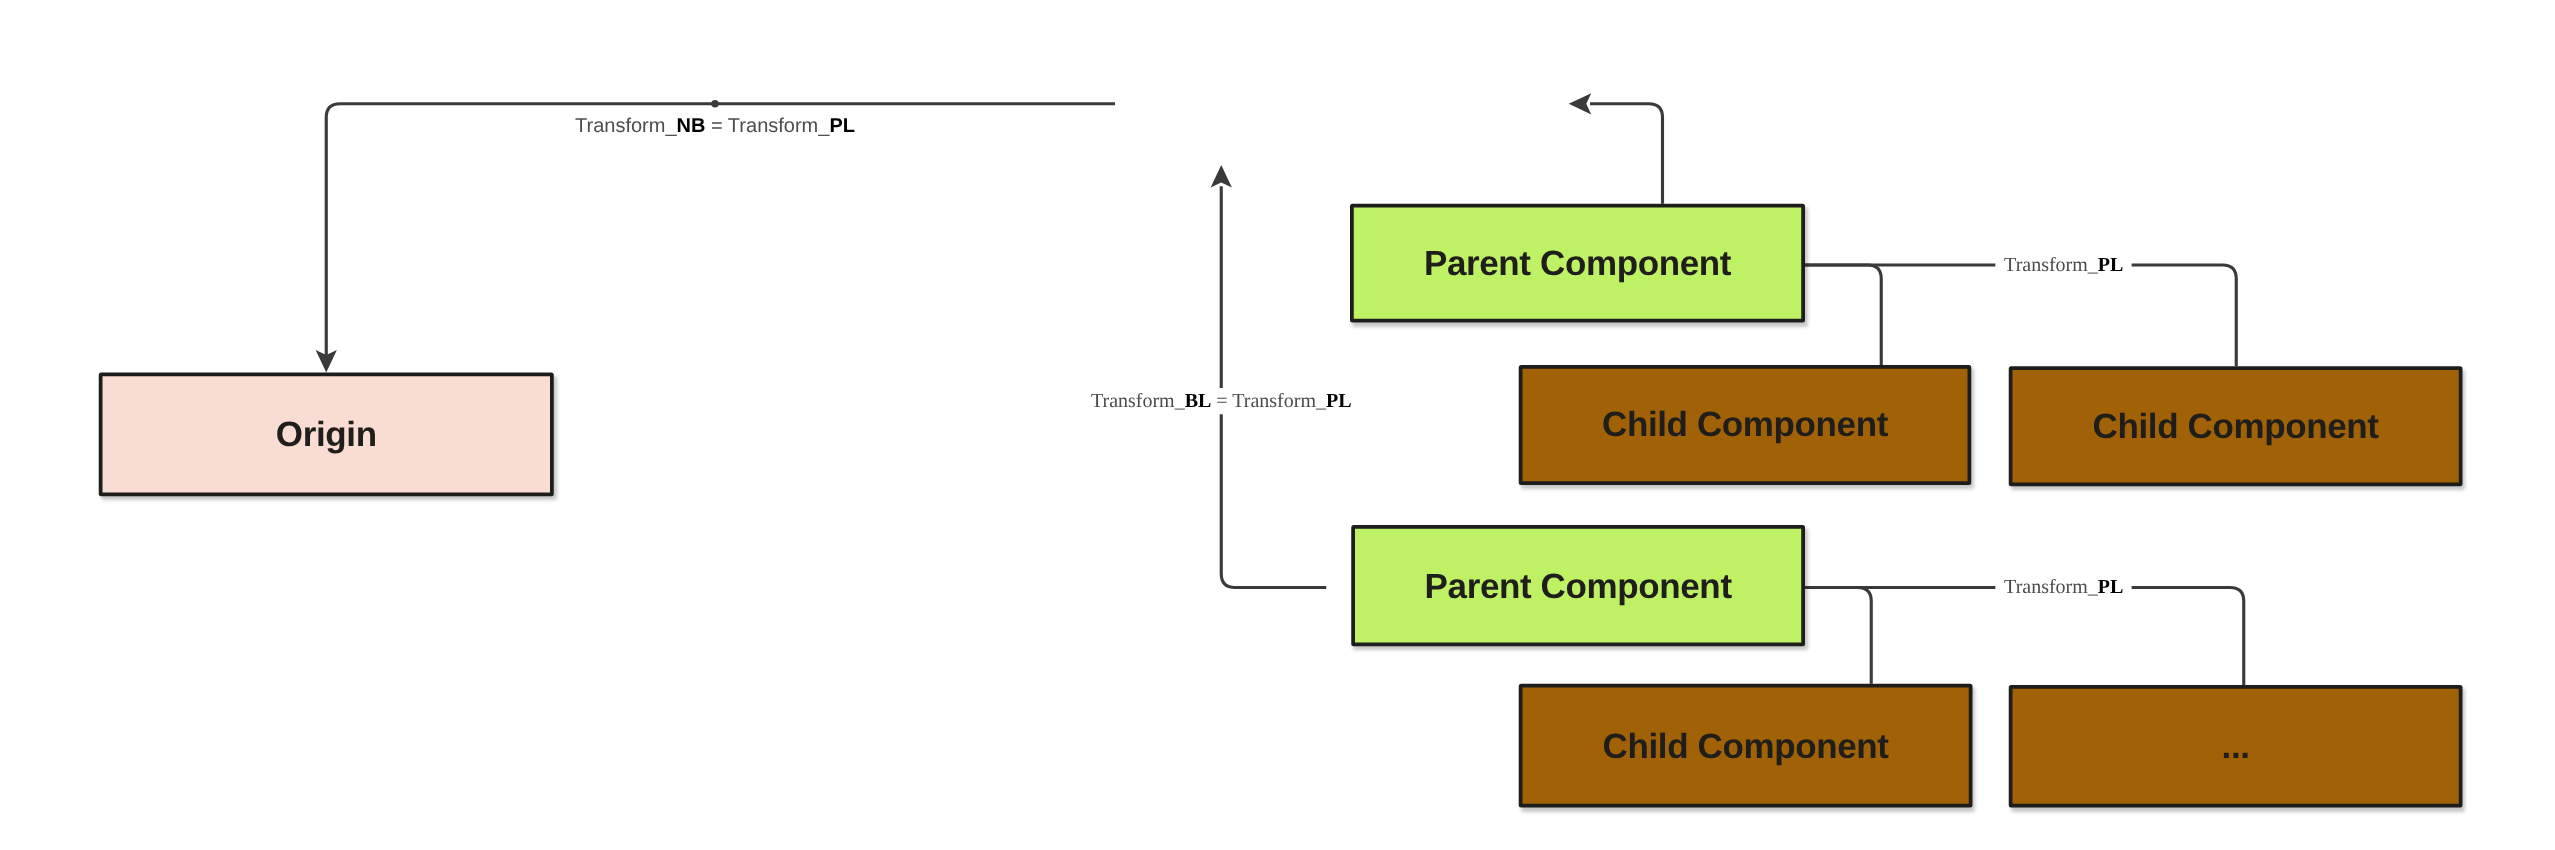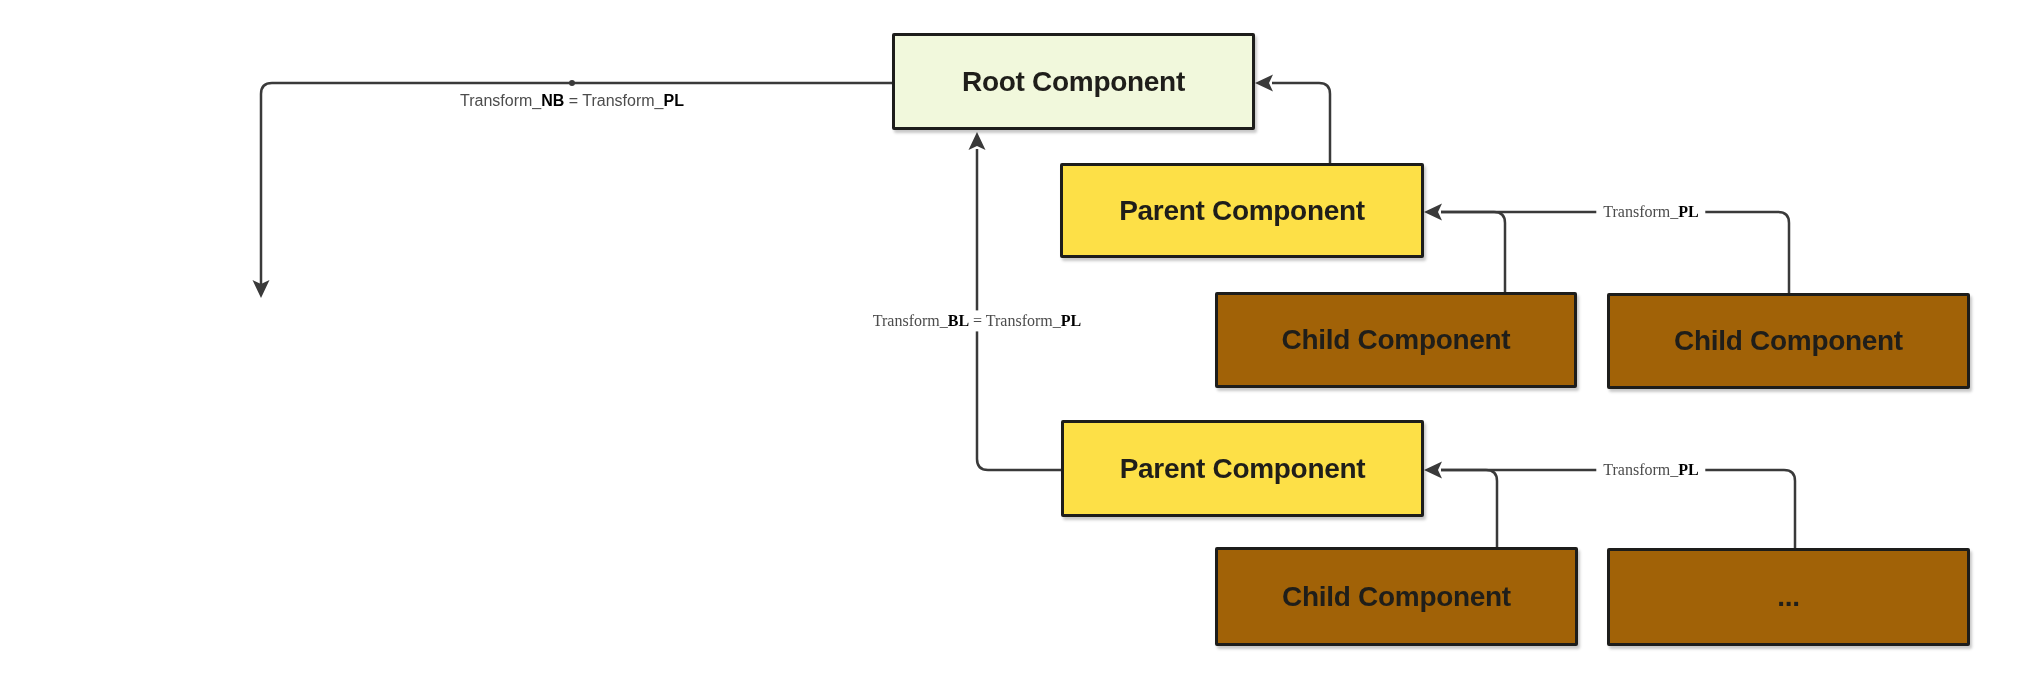--- a/index.html
+++ b/index.html
@@ -20,21 +20,21 @@
     border:3px solid #1d1d1b;
     border-radius:2px;
     font-weight:bold;
     font-size:28px;
     letter-spacing:-0.3px;
     color:#1f1e1a;
     box-shadow:2px 3px 3px rgba(0,0,0,0.22);
     text-align:center;
   }
   .node.root{background:#f1f8dc;}
-  .node.parent{background:#fde047;}
+  .node.parent{background:#bef264;margin-left:20px;}
   .node.child{background:#a16207;}
   .node.origin{background:#f9ddd3;}
   .edge-label{
     position:absolute;
     transform:translate(-50%,-50%);
     font-size:16px;
     color:#4c4c4c;
     white-space:nowrap;
     padding:1px 7px;
     line-height:1.2;
@@ -64,22 +64,22 @@
 
     <path class="edge" d="M 1789 293 V 223 Q 1789 212 1778 212 H 1441"></path>
     <polygon class="arrowhead" points="1424,212 1442,203.5 1438,212 1442,220.5"></polygon>
 
     <path class="edge" d="M 1497 547 V 481 Q 1497 470 1486 470 H 1441"></path>
 
     <path class="edge" d="M 1795 548 V 481 Q 1795 470 1784 470 H 1441"></path>
     <polygon class="arrowhead" points="1424,470 1442,461.5 1438,470 1442,478.5"></polygon>
   </svg>
 
-  <div class="node root" style="left:892px;top:33px;width:363px;height:97px;">Root Component</div>
 
+  <div class="node origin" style="left:79px;top:298px;width:364px;height:99px;">Origin</div>
 
   <div class="node parent" style="left:1060px;top:163px;width:364px;height:95px;">Parent Component</div>
 
   <div class="node parent" style="left:1061px;top:420px;width:363px;height:97px;">Parent Component</div>
 
   <div class="node child" style="left:1215px;top:292px;width:362px;height:96px;">Child Component</div>
 
   <div class="node child" style="left:1607px;top:293px;width:363px;height:96px;">Child Component</div>
 
   <div class="node child" style="left:1215px;top:547px;width:363px;height:99px;">Child Component</div>

